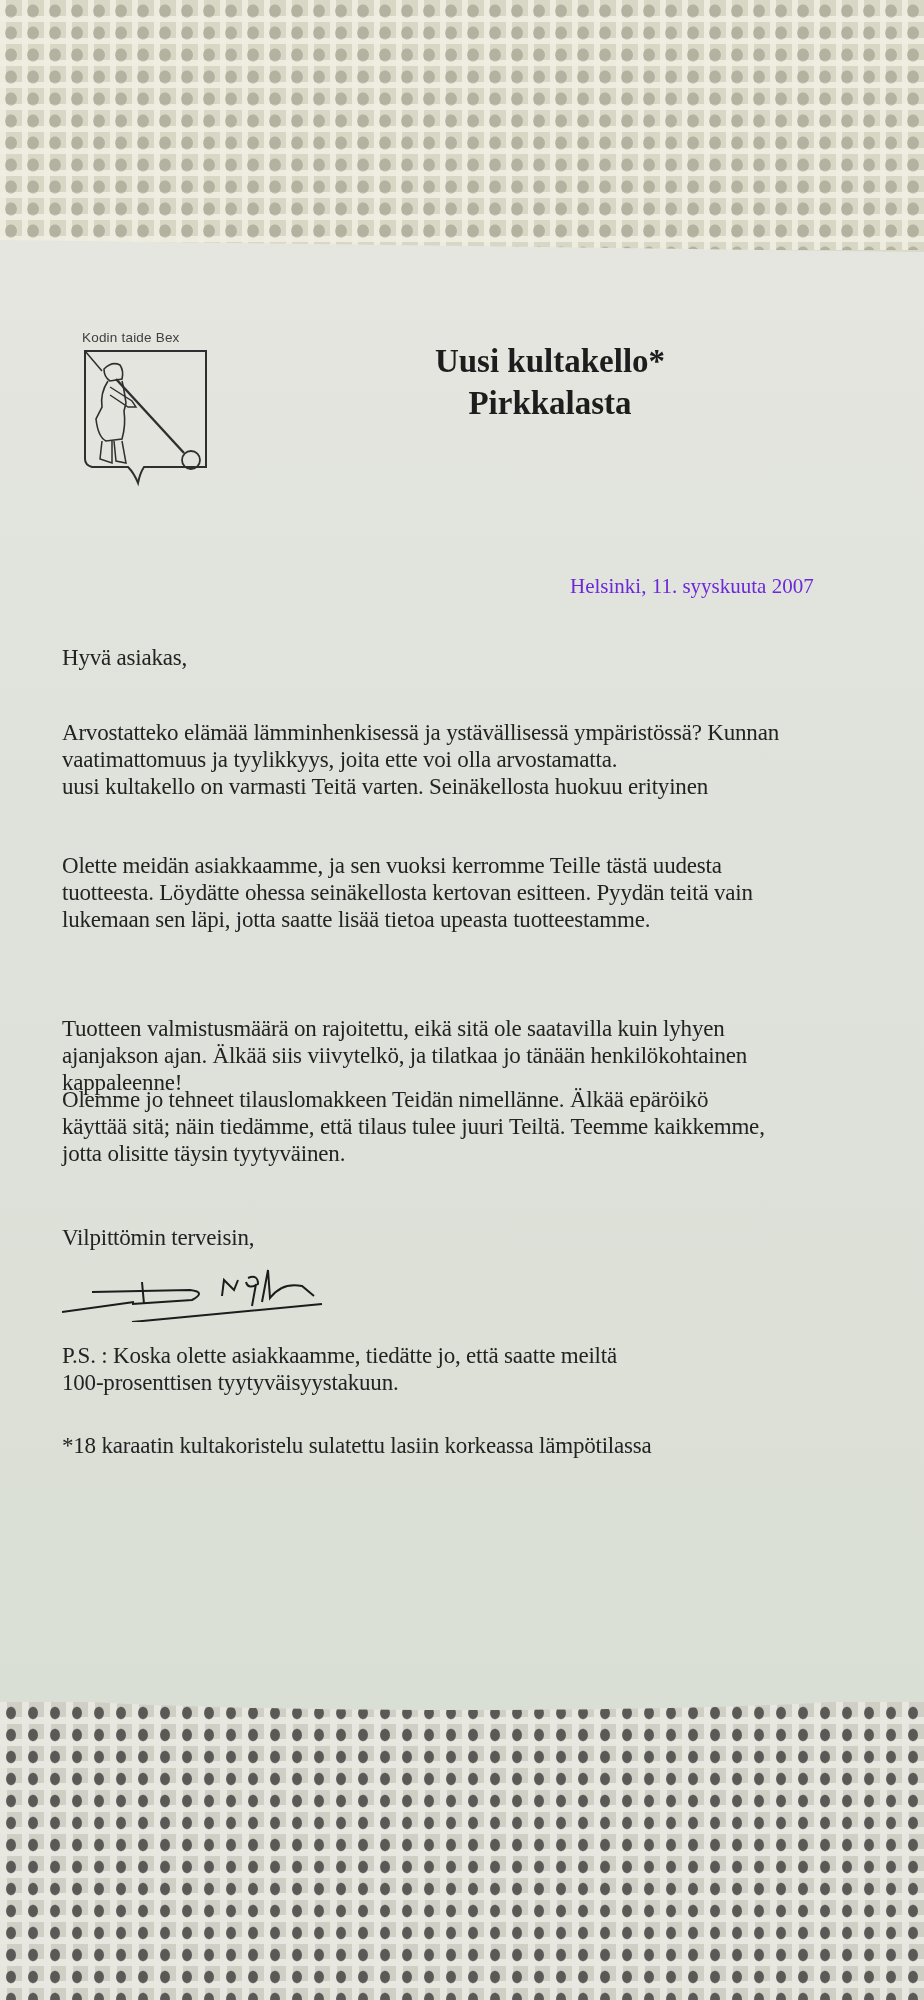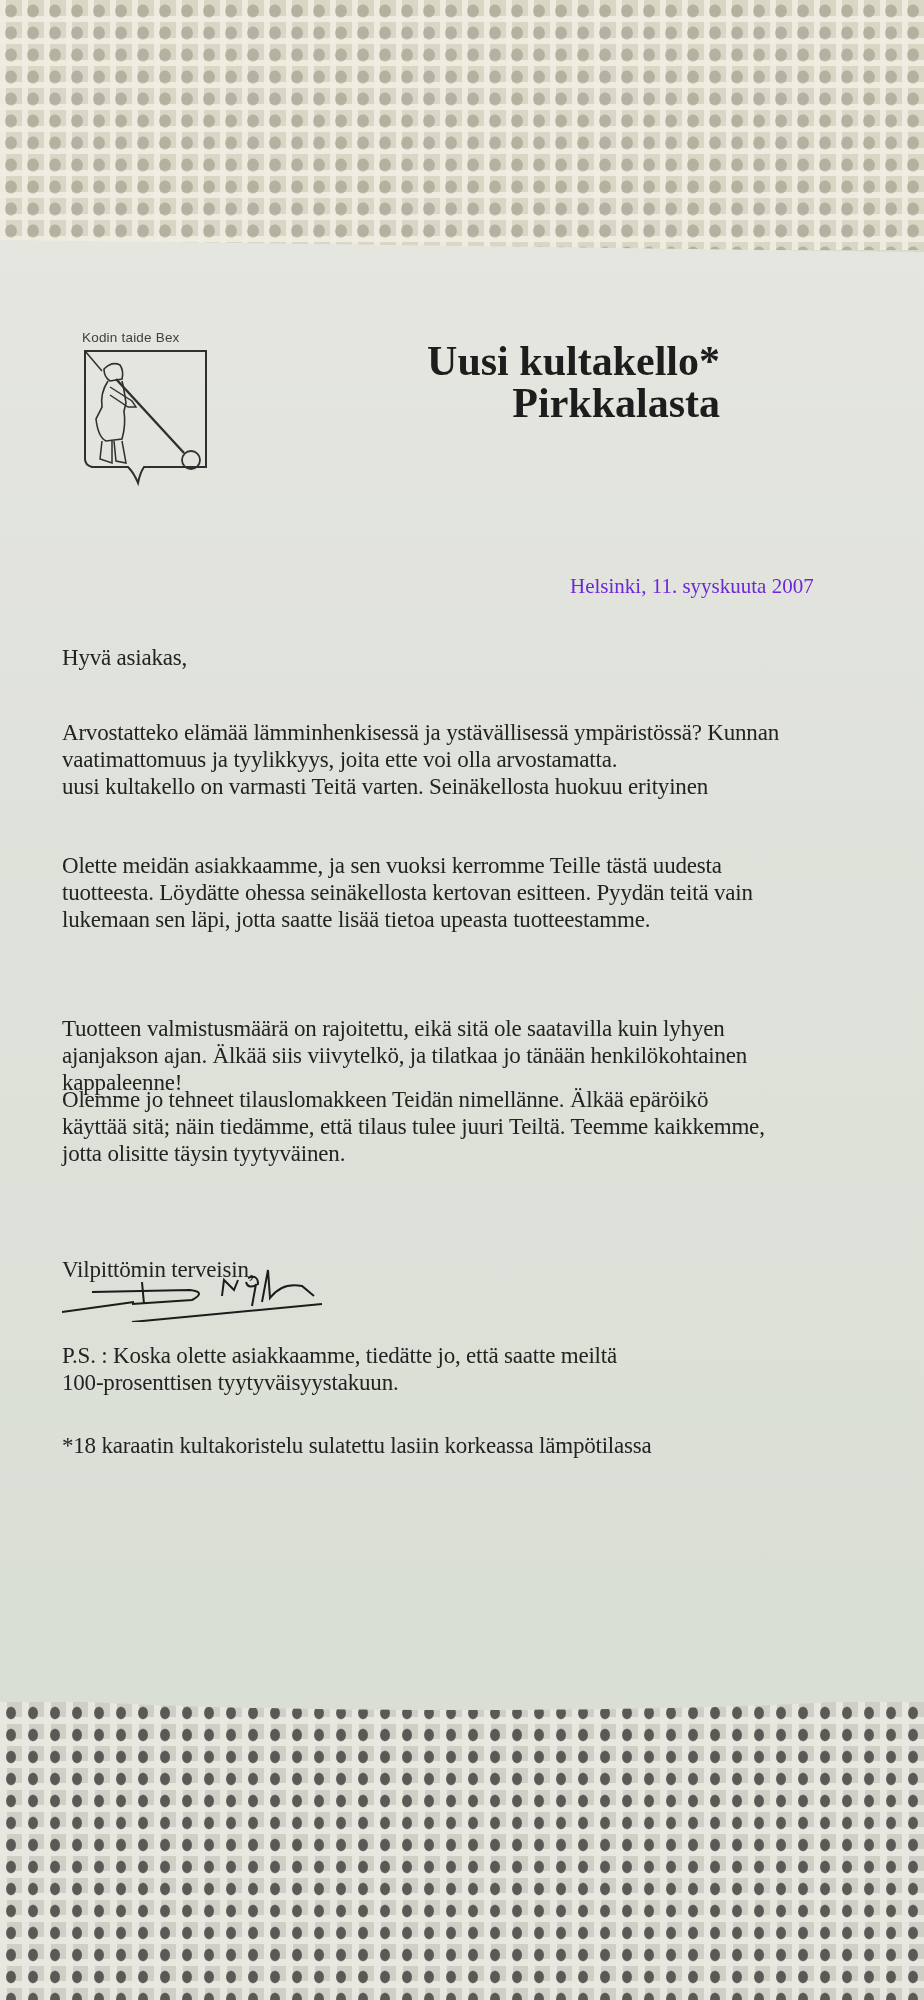--- a/index.html
+++ b/index.html
@@ -75,23 +75,23 @@
   }
   .logo svg {
     display: block;
     margin-top: 4px;
   }
   .title {
     position: absolute;
     left: 380px;
     top: 340px;
     width: 340px;
-    text-align: right;
+    text-align: center;
     font-weight: bold;
-    font-size: 42px;
+    font-size: 33px;
     line-height: 42px;
     color: #1d1d1d;
   }
   .title div { white-space: nowrap; }
   .dateline {
     position: absolute;
     left: 570px;
     top: 574px;
     font-size: 21px;
     color: #6d28d9;
@@ -104,21 +104,21 @@
     line-height: 27px;
     color: #232323;
     letter-spacing: -0.2px;
   }
   .text .line { white-space: nowrap; display: block; }
   .greeting { top: 644px; }
   .para1 { top: 719px; }
   .para2 { top: 852px; }
   .para3 { top: 971px; margin-top: 44px; }
   .para4 { top: 1086px; }
-  .closing { top: 1224px; margin-top: 32px; }
+  .closing { top: 1224px; }
   .signature {
     position: absolute;
     left: 62px;
     top: 1262px;
   }
   .ps { top: 1342px; }
   .footnote { top: 1432px; }
 </style>
 </head>
 <body>

